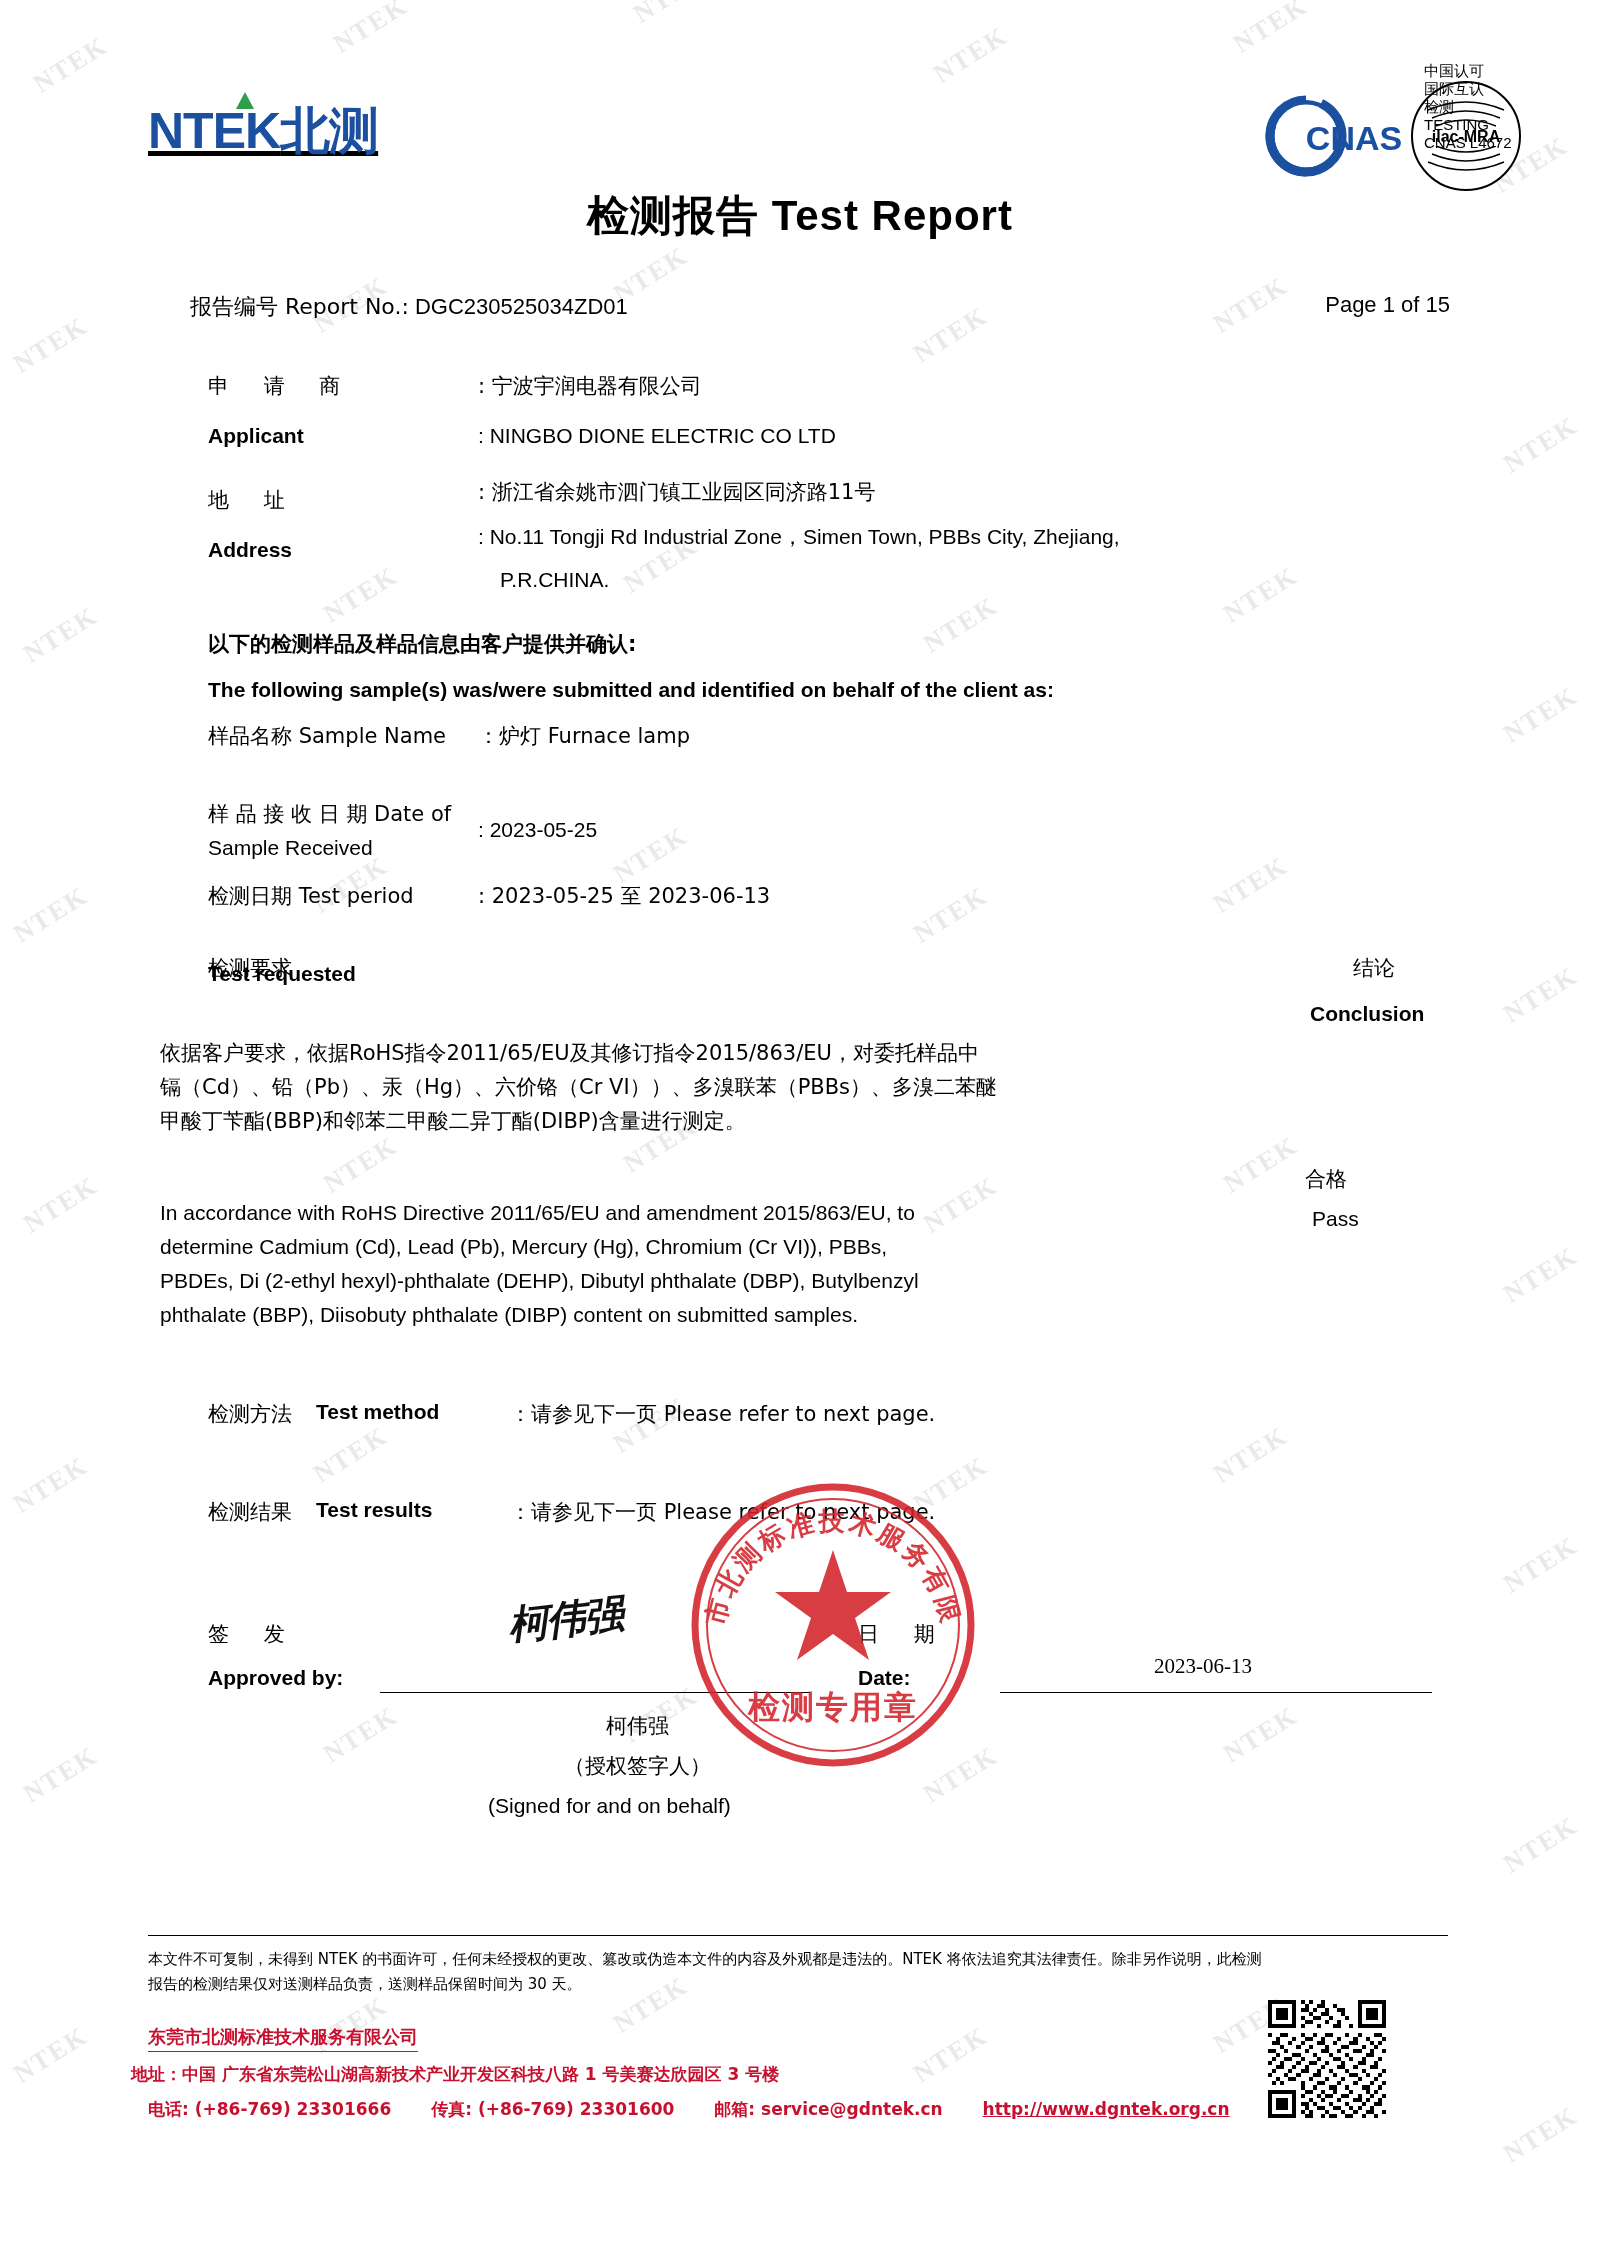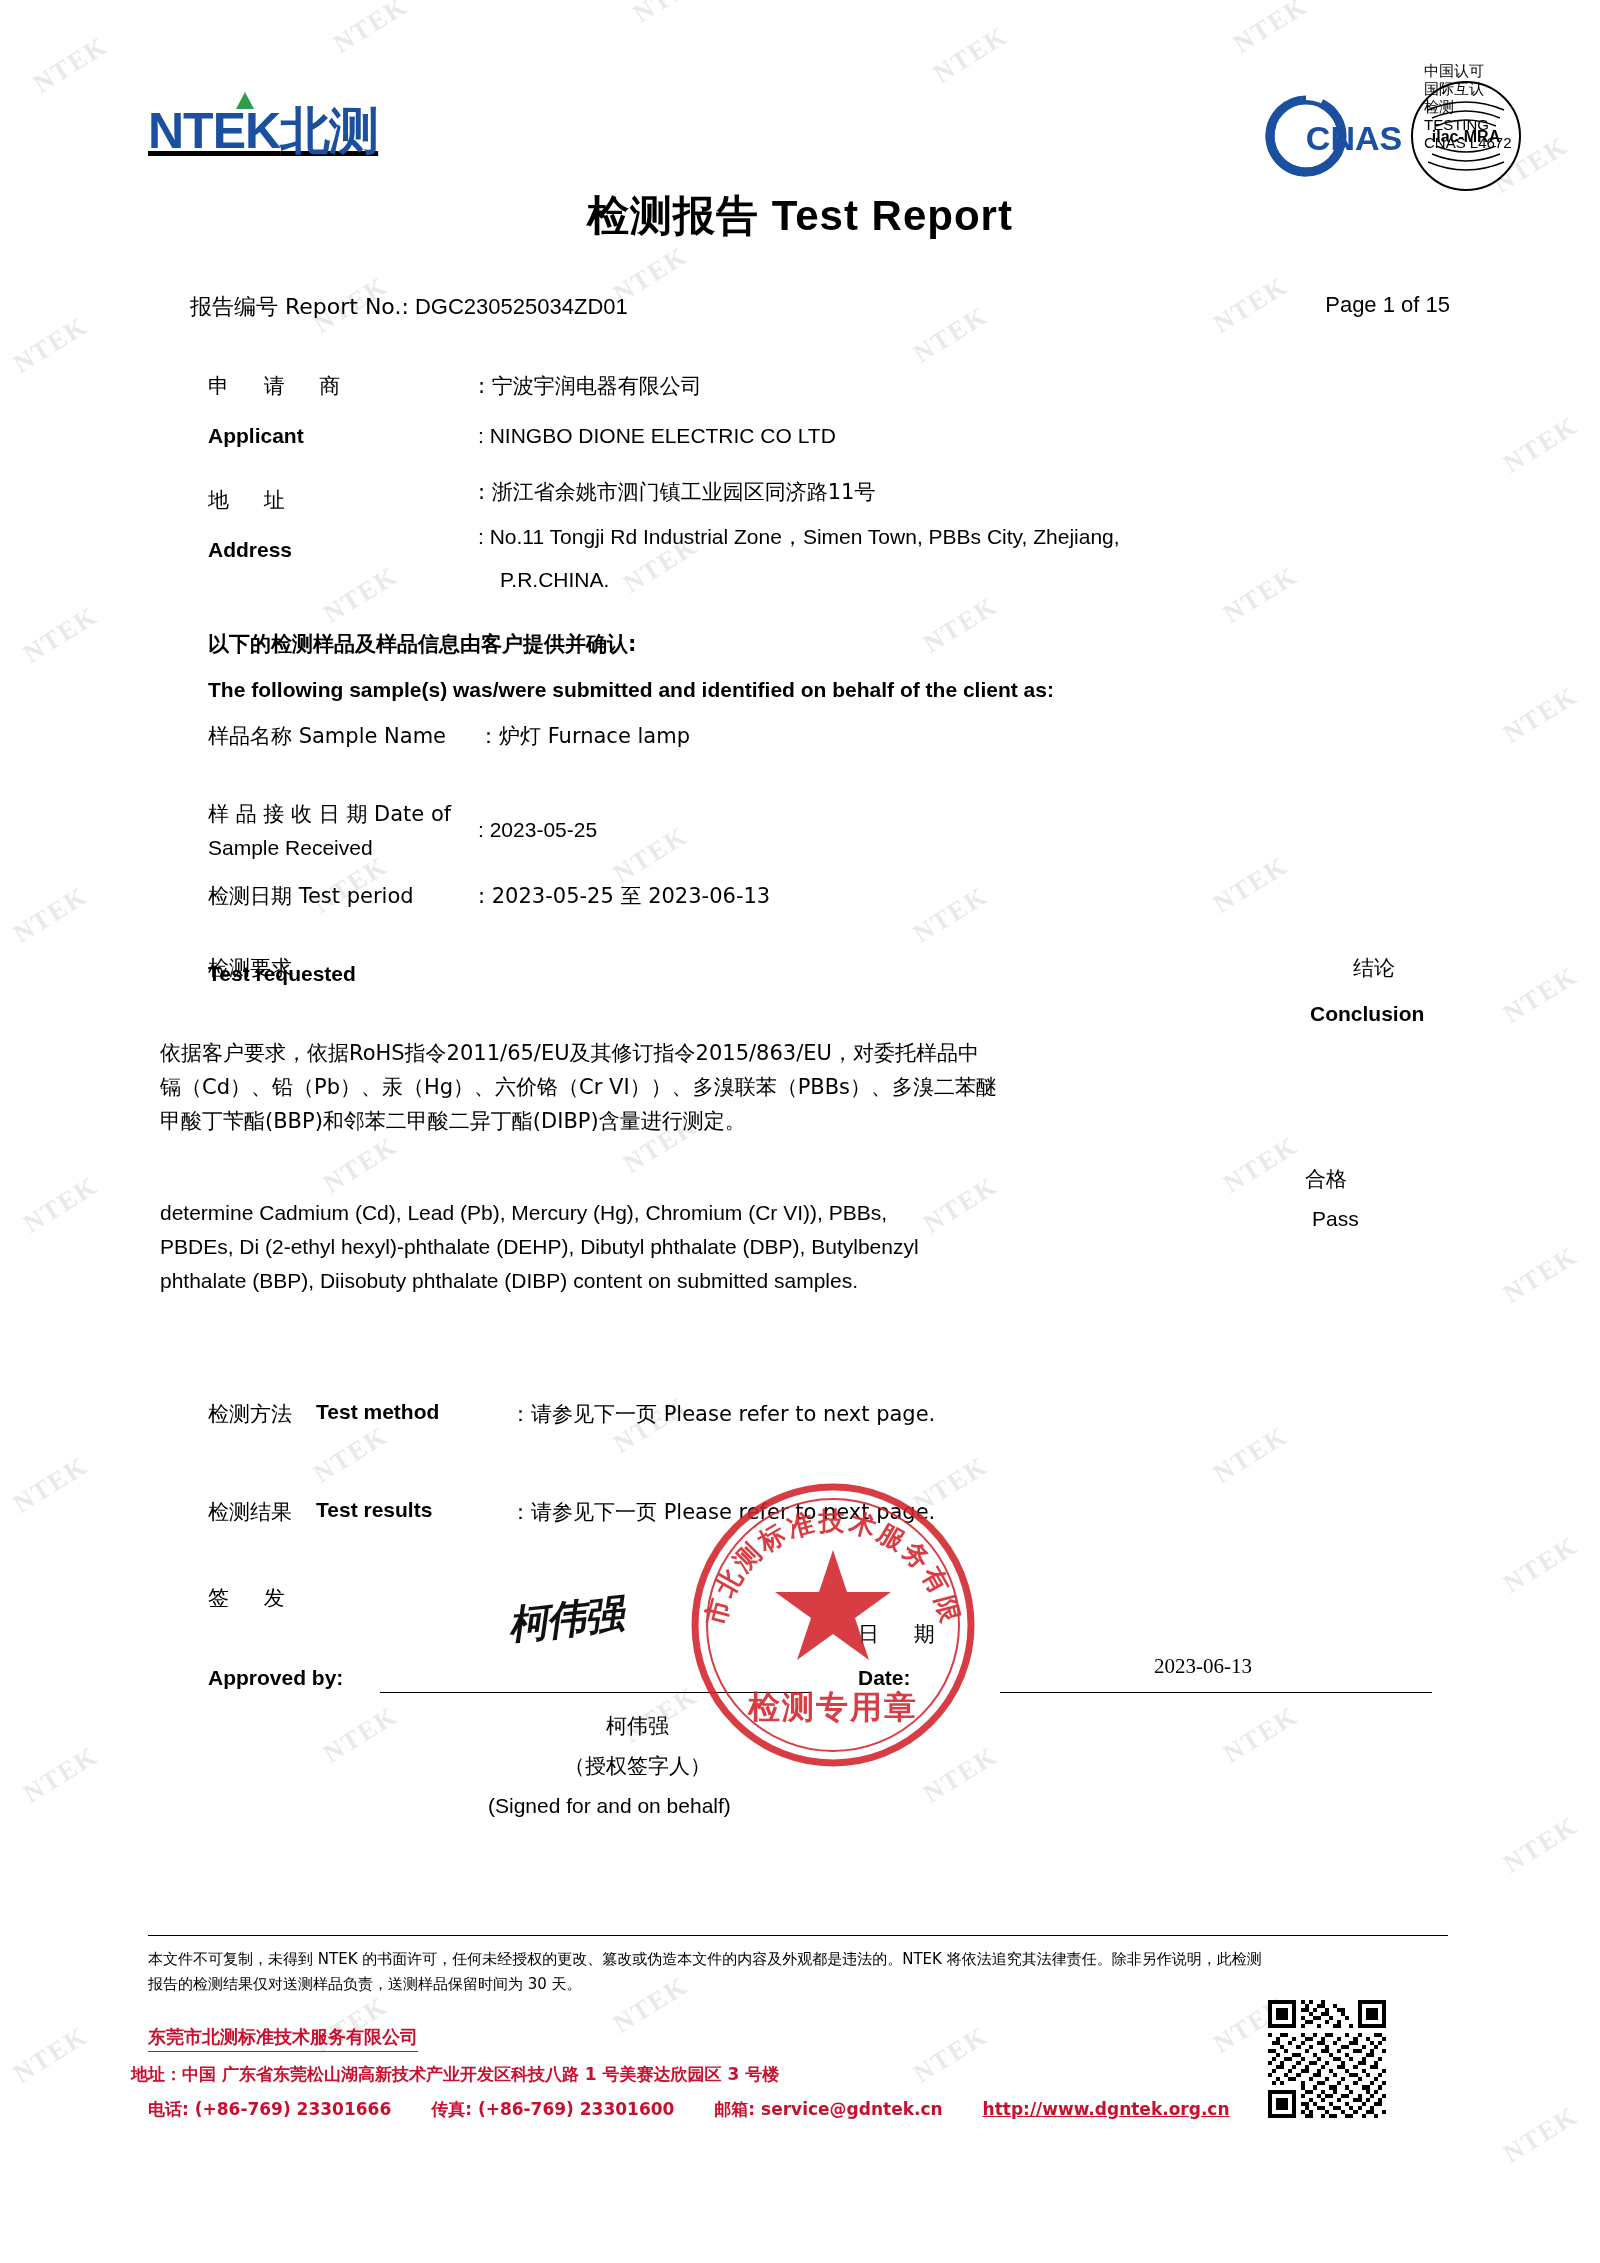--- a/index.html
+++ b/index.html
@@ -356,37 +356,38 @@
     <div class="row-label cn" style="left:1305px; top:954px;">结论</div>
     <div class="row-label en" style="left:1262px; top:1002px;">Conclusion</div>
 
     <div class="para cn" style="left:160px; top:1036px;">
       <div>依据客户要求，依据RoHS指令2011/65/EU及其修订指令2015/863/EU，对委托样品中</div>
       <div>镉（Cd）、铅（Pb）、汞（Hg）、六价铬（Cr VI））、多溴联苯（PBBs）、多溴二苯醚</div>
       <div>甲酸丁苄酯(BBP)和邻苯二甲酸二异丁酯(DIBP)含量进行测定。</div>
     </div>
 
     <div class="para" style="left:160px; top:1196px;">
+      <div>In accordance with RoHS Directive 2011/65/EU and amendment 2015/863/EU, to</div>
       <div>determine Cadmium (Cd), Lead (Pb), Mercury (Hg), Chromium (Cr VI)), PBBs,</div>
       <div>PBDEs, Di (2-ethyl hexyl)-phthalate (DEHP), Dibutyl phthalate (DBP), Butylbenzyl</div>
       <div>phthalate (BBP), Diisobuty phthalate (DIBP) content on submitted samples.</div>
     </div>
 
     <div class="colon-val cn" style="left:1305px; top:1165px;">合格</div>
     <div class="colon-val" style="left:1312px; top:1207px;">Pass</div>
 
     <div class="row-label cn" style="left:160px; top:1400px;">检测方法</div>
     <div class="row-label en" style="left:268px; top:1400px;">Test method</div>
     <div class="colon-val cn" style="left:510px; top:1400px;">：请参见下一页  Please refer to next page.</div>
 
     <div class="row-label cn" style="left:160px; top:1498px;">检测结果</div>
     <div class="row-label en" style="left:268px; top:1498px;">Test results</div>
     <div class="colon-val cn" style="left:510px; top:1498px;">：请参见下一页  Please refer to next page.</div>
 
-    <div class="row-label cn" style="left:160px; top:1584px; letter-spacing:14px;">签    发</div>
+    <div class="row-label cn" style="left:160px; top:1620px; letter-spacing:14px;">签    发</div>
     <div class="row-label en" style="left:160px; top:1666px;">Approved by:</div>
     <div class="sig-line" style="left:380px; top:1692px; width:430px;"></div>
 
     <div class="sig-script">柯伟强</div>
 
     <div class="row-label cn" style="left:558px; top:1712px;">柯伟强</div>
     <div class="row-label cn" style="left:516px; top:1752px;">（授权签字人）</div>
     <div class="row-label" style="left:440px; top:1794px;">(Signed for and on behalf)</div>
 
     <div class="row-label cn" style="left:810px; top:1620px; letter-spacing:14px;">日      期</div>

